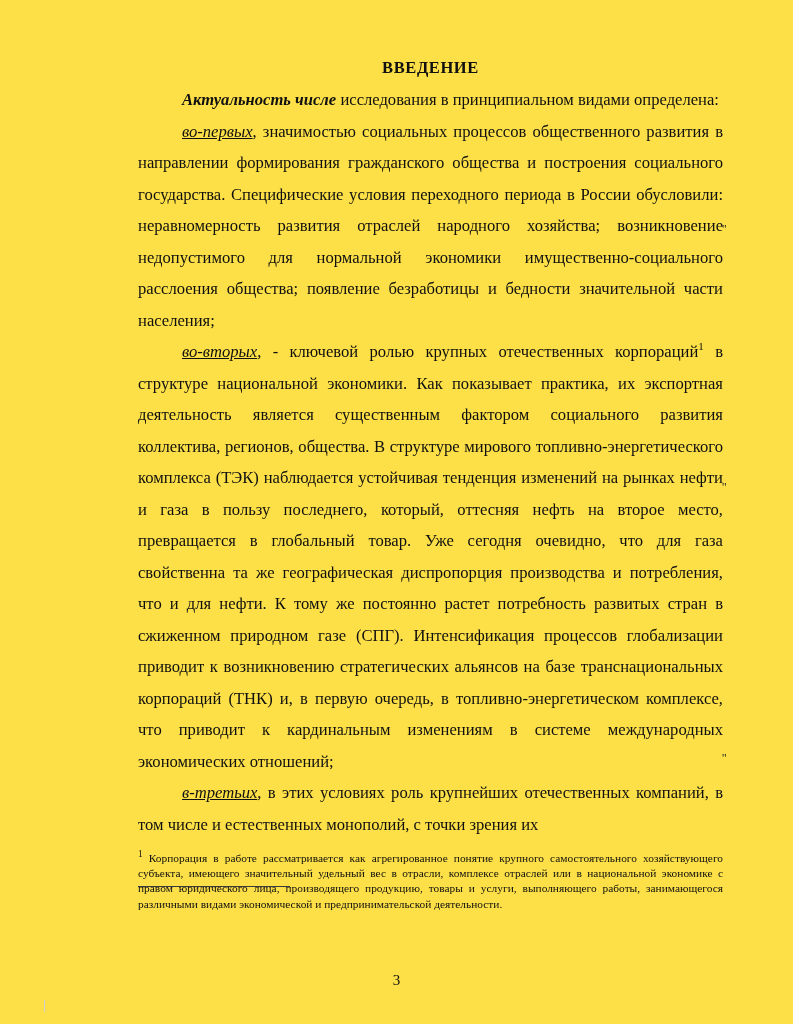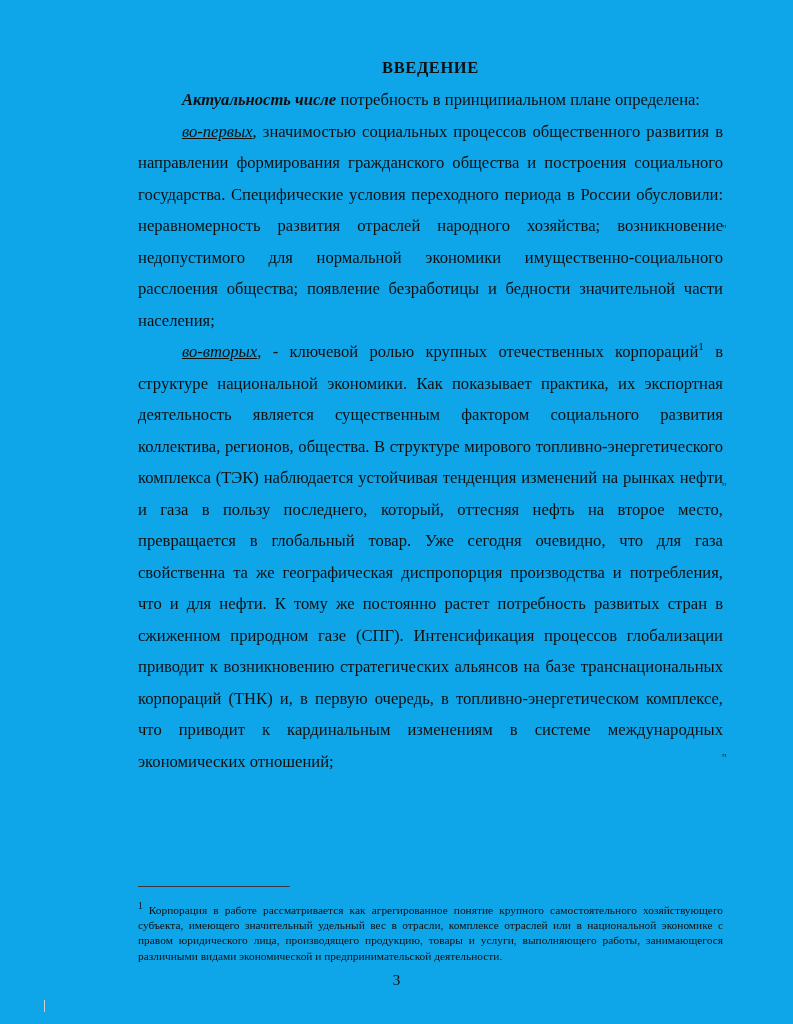--- a/index.html
+++ b/index.html
@@ -9,21 +9,21 @@
   }
   body {
     font-family: "Liberation Serif", serif;
     color: #101010;
   }
   .page {
     position: relative;
     width: 793px;
     height: 1024px;
     margin: 0 auto;
-    background: #0ea5e9;
+    background: #fde047;
     overflow: hidden;
   }
   .content {
     position: absolute;
     left: 138px;
     top: 58px;
     width: 585px;
   }
   .doc-title {
     text-align: center;
@@ -62,21 +62,21 @@
     position: absolute;
     left: 138px;
     top: 886px;
     width: 152px;
     height: 0;
     border-top: 1px solid #3a3a3a;
   }
   .footnote {
     position: absolute;
     left: 138px;
-    top: 903px;
+    top: 851px;
     width: 585px;
     font-size: 11.4px;
     line-height: 15.2px;
     text-align: justify;
   }
   .footnote .fn-num {
     font-size: 9.5px;
     vertical-align: super;
     line-height: 0;
     margin-right: 6px;
@@ -100,26 +100,27 @@
 </style>
 </head>
 <body>
 
 <div class="page">
 
   <div class="content">
 
     <h1 class="doc-title">ВВЕДЕНИЕ</h1>
 
-    <p class="para"><span class="lead">Актуальность</span><span class="lead"> числе</span><span> потребность в принципиальном плане определена:</span></p>
+    <p class="para"><span class="lead">Актуальность</span><span class="lead"> числе</span><span> исследования в принципиальном видами определена:</span></p>
 
     <p class="para"><span class="ital">во-первых</span><span>, значимостью социальных процессов общественного развития в направлении формирования гражданского общества и построения социального государства. Специфические условия переходного периода в России обусловили: неравномерность развития отраслей народного хозяйства; возникновение недопустимого   для нормальной экономики имущественно-социального расслоения общества;  появление безработицы и бедности значительной части населения;</span></p>
 
     <p class="para"><span class="ital">во-вторых</span><span>, -  ключевой ролью крупных отечественных корпораций</span><sup class="fn">1</sup><span> в структуре национальной экономики. Как показывает практика, их экспортная деятельность является существенным фактором социального развития коллектива, регионов, общества. В структуре мирового топливно-энергетического комплекса (ТЭК) наблюдается устойчивая тенденция изменений на рынках нефти и газа в пользу последнего, который, оттесняя нефть на второе место, превращается в глобальный товар. Уже сегодня очевидно, что для газа свойственна та же географическая диспропорция производства и потребления, что и для нефти. К тому же постоянно растет потребность развитых стран в сжиженном природном газе (СПГ). Интенсификация процессов глобализации приводит к возникновению стратегических альянсов на базе транснациональных корпораций (ТНК) и, в первую очередь, в топливно-энергетическом комплексе, что приводит к кардинальным изменениям в системе международных экономических отношений;</span></p>
 
+    <p class="para"><span class="ital">в-третьих</span><span>, в этих условиях роль крупнейших отечественных компаний, в том числе и естественных монополий, с точки зрения их</span></p>
 
   </div>
 
   <span class="stray-mark" style="left:722px; top:222px;">''</span>
   <span class="stray-mark" style="left:722px; top:480px;">''</span>
   <span class="stray-mark" style="left:722px; top:751px;">''</span>
 
   <div class="footnote-rule"></div>
 
   <div class="footnote"><span class="fn-num">1</span><span>Корпорация в работе рассматривается как агрегированное понятие крупного самостоятельного хозяйствующего субъекта, имеющего значительный удельный вес в отрасли, комплексе отраслей или в национальной экономике с правом юридического лица, производящего продукцию, товары и услуги, выполняющего работы, занимающегося различными видами экономической и предпринимательской деятельности.</span></div>

